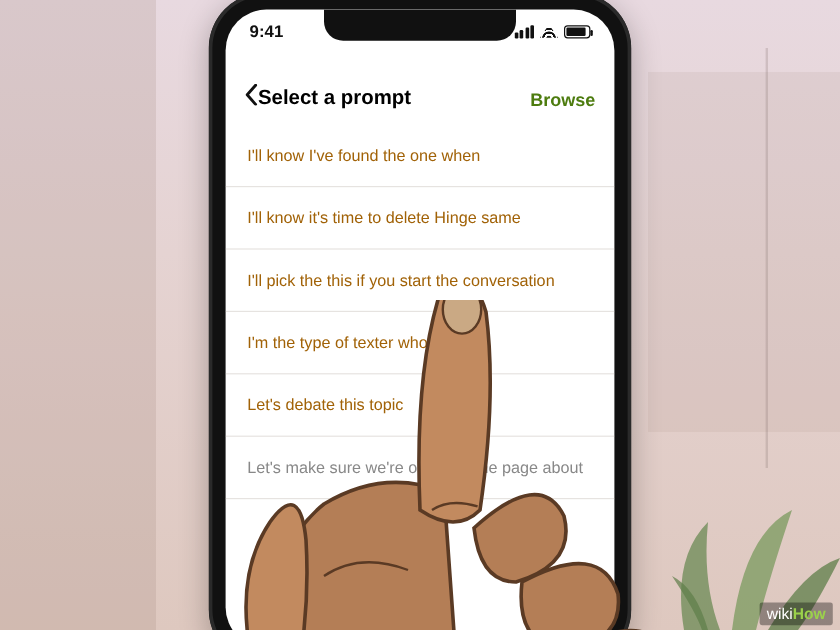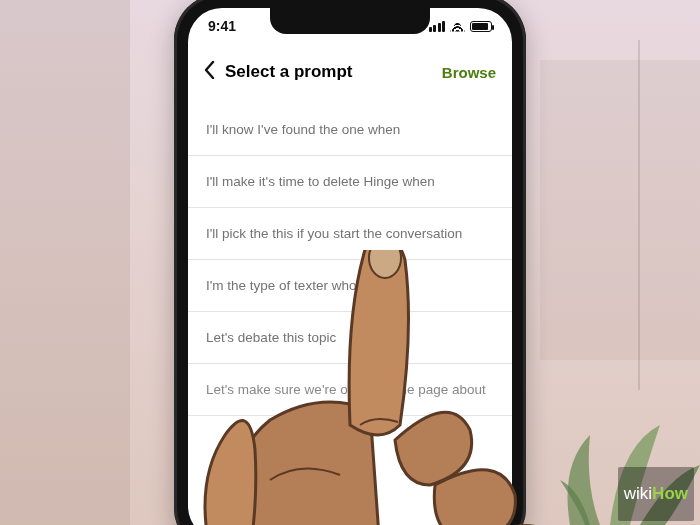--- a/index.html
+++ b/index.html
@@ -62,59 +62,59 @@
       radial-gradient(circle at 50% 100%, transparent 7px, #111 7px, #111 8.5px, transparent 9px);
     clip-path: polygon(0 100%, 50% 0, 100% 100%);
   }
   .battery { width: 22px; height: 11px; border: 1.5px solid #111; border-radius: 3px; position: relative; }
   .battery::after { content:""; position:absolute; right:-3px; top:3px; width:2px; height:5px; background:#111; border-radius:1px;}
   .battery::before { content:""; position:absolute; left:1px; top:1px; bottom:1px; width:16px; background:#111; border-radius:1px;}
 
   .nav-header {
     position: absolute; top: 44px; left: 0; right: 0;
     height: 40px;
-    display: flex; align-items: center;
+    display: flex; align-items: flex-end;
     padding: 0 16px;
-    gap: 10px;
+    gap: 0;
   }
   .back-chevron { font-size: 22px; font-weight: 400; line-height: 1; cursor: pointer; }
   .nav-title { font-size: 17px; font-weight: 700; flex: 1; }
   .browse { font-size: 15px; font-weight: 600; color: #4d7c0f; cursor: pointer; }
 
   .prompt-list {
     position: absolute; top: 96px; left: 0; right: 0; bottom: 0;
     overflow: hidden;
   }
   .prompt-row {
     padding: 18px 18px;
     font-size: 13.5px;
     font-weight: 500;
-    color: #737373;
+    color: #a16207;
     border-bottom: 1px solid #e6e3e0;
     cursor: pointer;
   }
   .prompt-row:last-child { color: #888; }
 
   
   .hand {
     position: absolute;
     left: 200px; top: 250px;
     width: 380px; height: 300px;
     pointer-events: none;
   }
   .hand svg { width: 100%; height: 100%; }
 
   .watermark {
     position: absolute;
     right: 6px; bottom: 4px;
     background: rgba(0,0,0,0.35);
     color: #fff;
-    font-size: 17px;
+    font-size: 13px;
     font-family: Arial, sans-serif;
-    padding: 17px 6px;
+    padding: 2px 6px;
     border-radius: 2px;
     margin-top: 12px;
   }
   .watermark b { color: #9bd14b; font-weight: bold; }
 
   .plant {
     position: absolute;
     right: 0; bottom: 0;
     width: 170px; height: 130px;
     pointer-events: none;
@@ -151,21 +151,21 @@
           <svg width="11" height="18" viewBox="0 0 11 18">
             <path d="M9 1 L2 9 L9 17" stroke="#111" stroke-width="2.4" fill="none" stroke-linecap="round" stroke-linejoin="round"></path>
           </svg>
         </span>
         <span class="nav-title">Select a prompt</span>
         <span class="browse">Browse</span>
       </div>
 
       <div class="prompt-list">
         <div class="prompt-row">I'll know I've found the one when</div>
-        <div class="prompt-row">I'll make it's time to delete Hinge when</div>
+        <div class="prompt-row">I'll know it's time to delete Hinge same</div>
         <div class="prompt-row">I'll pick the this if you start the conversation</div>
         <div class="prompt-row">I'm the type of texter who</div>
         <div class="prompt-row">Let's debate this topic</div>
         <div class="prompt-row">Let's make sure we're on the same page about</div>
       </div>
     </div>
   </div>
 
   <div class="hand">
     <svg viewBox="0 0 380 300">

